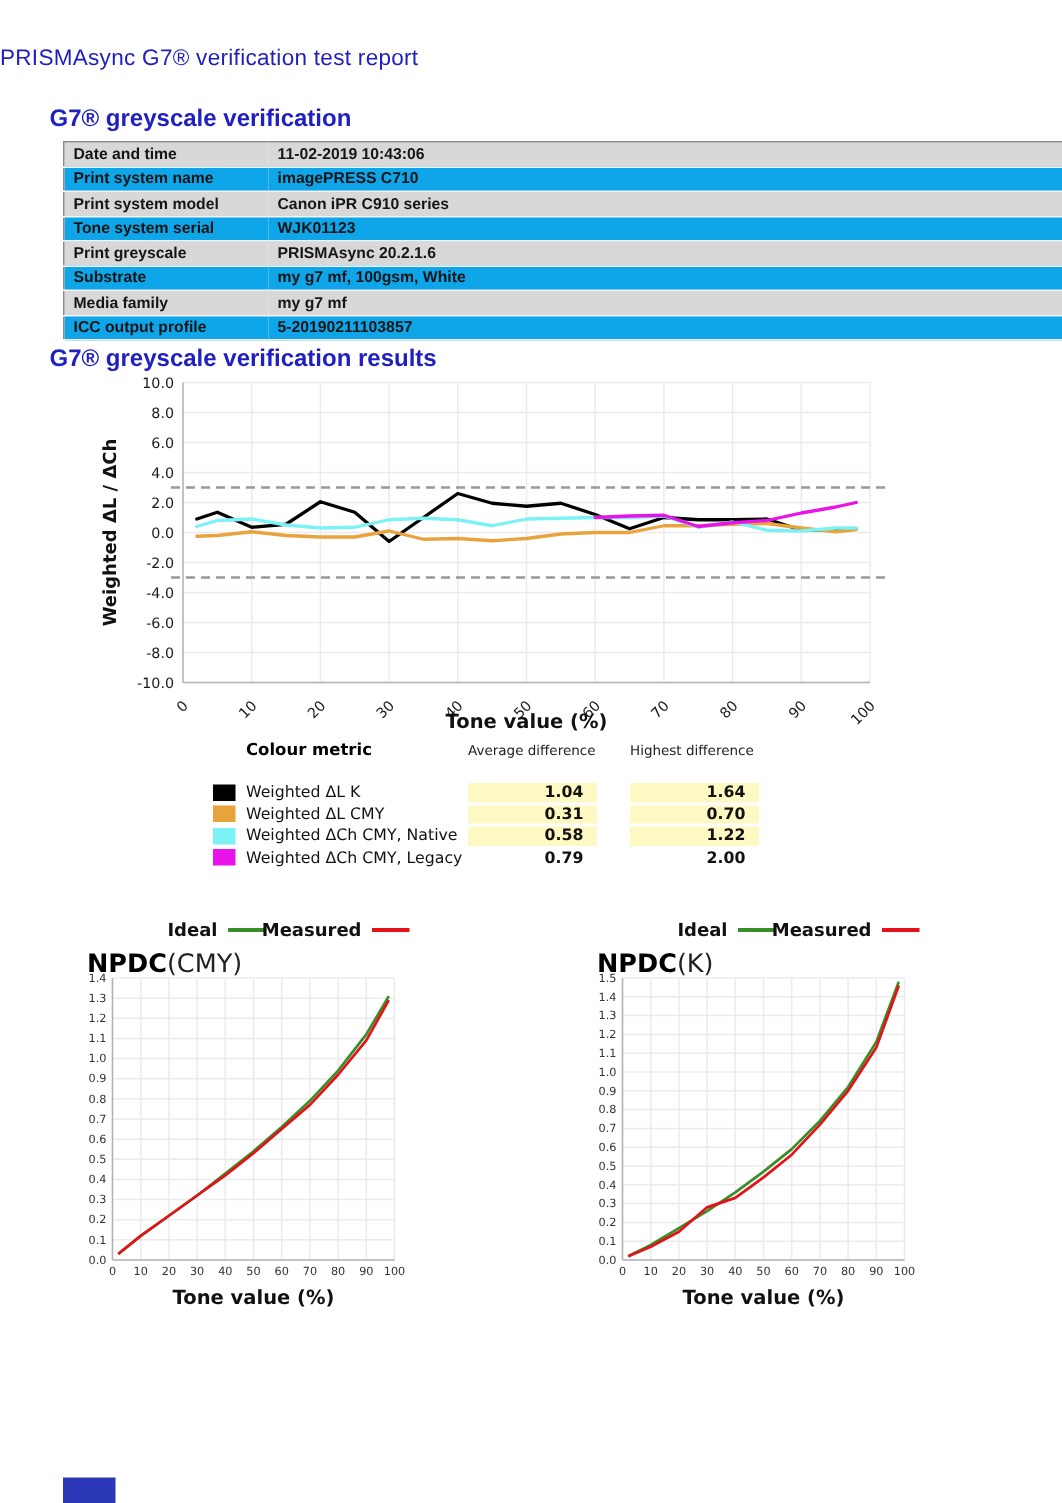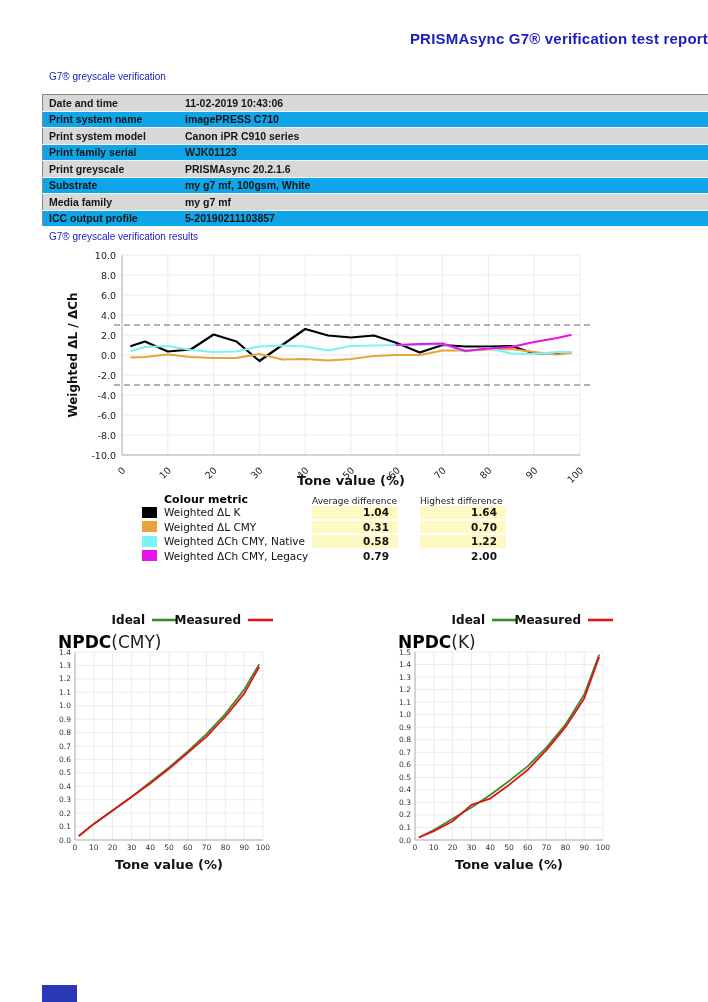--- a/index.html
+++ b/index.html
@@ -1,25 +1,25 @@
 <!DOCTYPE html>
 <html><head>
 <meta charset="utf-8">
 <style>
   html,body{margin:0;padding:0;}
   body{
     width:708px;height:1002px;position:relative;background:#ffffff;
     font-family:"Liberation Sans",sans-serif;color:#111;overflow:hidden;
   }
   .page-title{
-    position:absolute;top:30px;left:0;width:708px;text-align:right;
-    font-size:15px;font-weight:bold;color:#2020c0;letter-spacing:.2px;
+    position:absolute;top:30px;left:0;width:708px;text-align:left;
+    font-size:15px;font-weight:normal;color:#2020c0;letter-spacing:.2px;
   }
   .section-heading{
-    position:absolute;left:49px;font-size:10px;font-weight:normal;color:#2020c0;
+    position:absolute;left:33px;font-size:16px;font-weight:bold;color:#2020c0;
   }
   .heading-1{top:71px;}
   .heading-2{top:231px;}
   
   .info-table{
     position:absolute;left:42px;top:94px;width:688px;border:1.5px solid #8a8a8a;
     border-collapse:collapse;font-size:10.5px;font-weight:bold;color:#151515;
   }
   .info-table td{padding:1px 6px;height:13.5px;border-bottom:1px solid #f4f4f4;}
   .info-table td.lbl{width:124px;}
@@ -28,21 +28,21 @@
   
   svg{position:absolute;overflow:visible;}
   #main-chart{left:55px;top:245px;}
   #npdc-cmy{left:45px;top:608px;}
   #npdc-k{left:385px;top:608px;}
   
   .metric-table{
     position:absolute;left:142px;top:493px;width:380px;
     font-family:"DejaVu Sans","Liberation Sans",sans-serif;
   }
-  .metric-header{display:grid;grid-template-columns:22px 148px 86px 22px 86px;margin-bottom:0;align-items:end;}
+  .metric-header{display:grid;grid-template-columns:22px 148px 86px 22px 86px;margin-bottom:16px;align-items:end;}
   .metric-header .h-metric{font-size:11px;font-weight:bold;color:#000;}
   .metric-header .h-small{font-size:9px;color:#222;white-space:nowrap;}
   .metric-row{display:grid;grid-template-columns:22px 148px 86px 22px 86px;margin-bottom:2px;align-items:center;height:12.5px;}
   .swatch{width:15px;height:11px;}
   .metric-label{font-size:10.5px;color:#111;white-space:nowrap;}
   .val-cell{font-size:10.5px;font-weight:bold;text-align:right;padding-right:9px;height:12.5px;line-height:12.5px;}
   .val-cell.hl{background:#fef9c3;}
   
   .footer-bar{position:absolute;left:42px;top:985px;width:35px;height:17px;background:#2a38b8;}
 </style>
@@ -61,21 +61,21 @@
       </tr>
       <tr class="even">
         <td class="lbl">Print system name</td>
         <td>imagePRESS C710</td>
       </tr>
       <tr class="odd">
         <td class="lbl">Print system model</td>
         <td>Canon iPR C910 series</td>
       </tr>
       <tr class="even">
-        <td class="lbl">Print family serial</td>
+        <td class="lbl">Tone system serial</td>
         <td>WJK01123</td>
       </tr>
       <tr class="odd">
         <td class="lbl">Print greyscale</td>
         <td>PRISMAsync 20.2.1.6</td>
       </tr>
       <tr class="even">
         <td class="lbl">Substrate</td>
         <td>my g7 mf, 100gsm, White</td>
       </tr>

